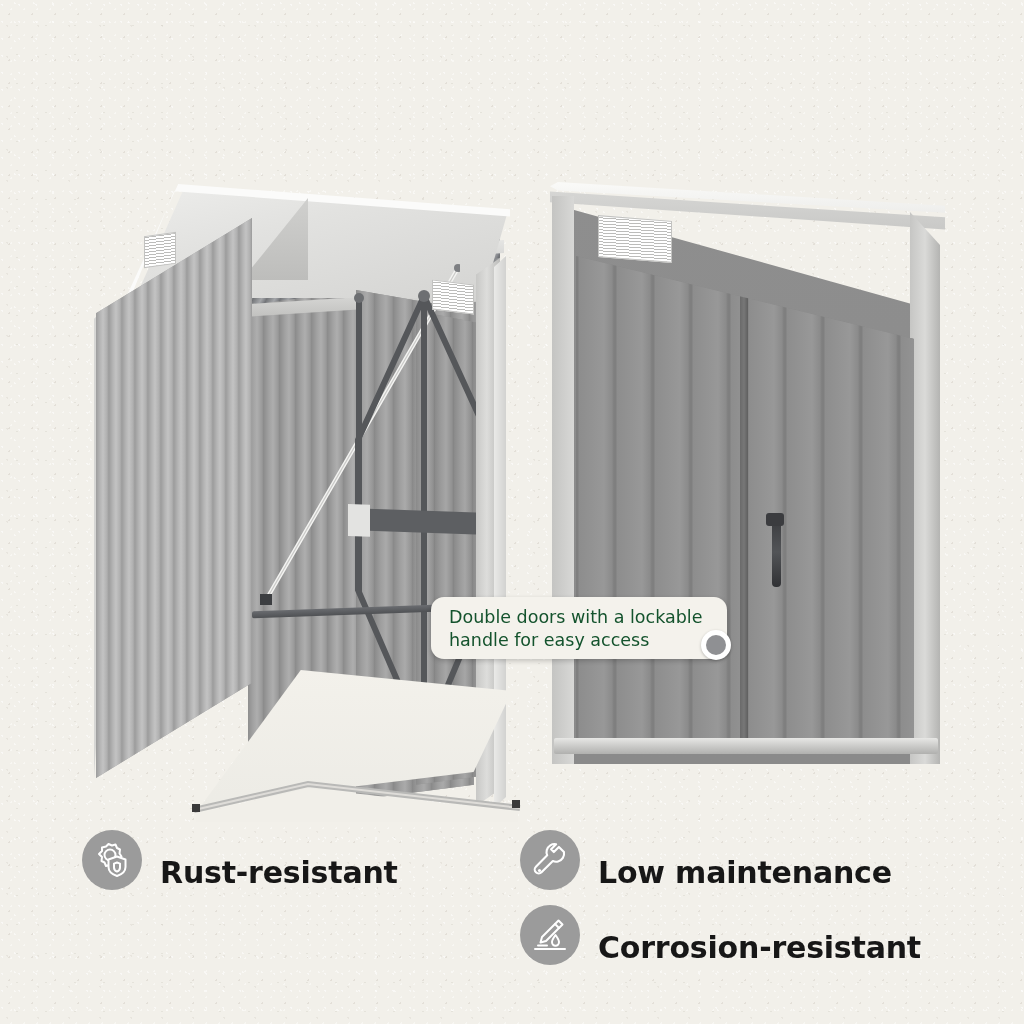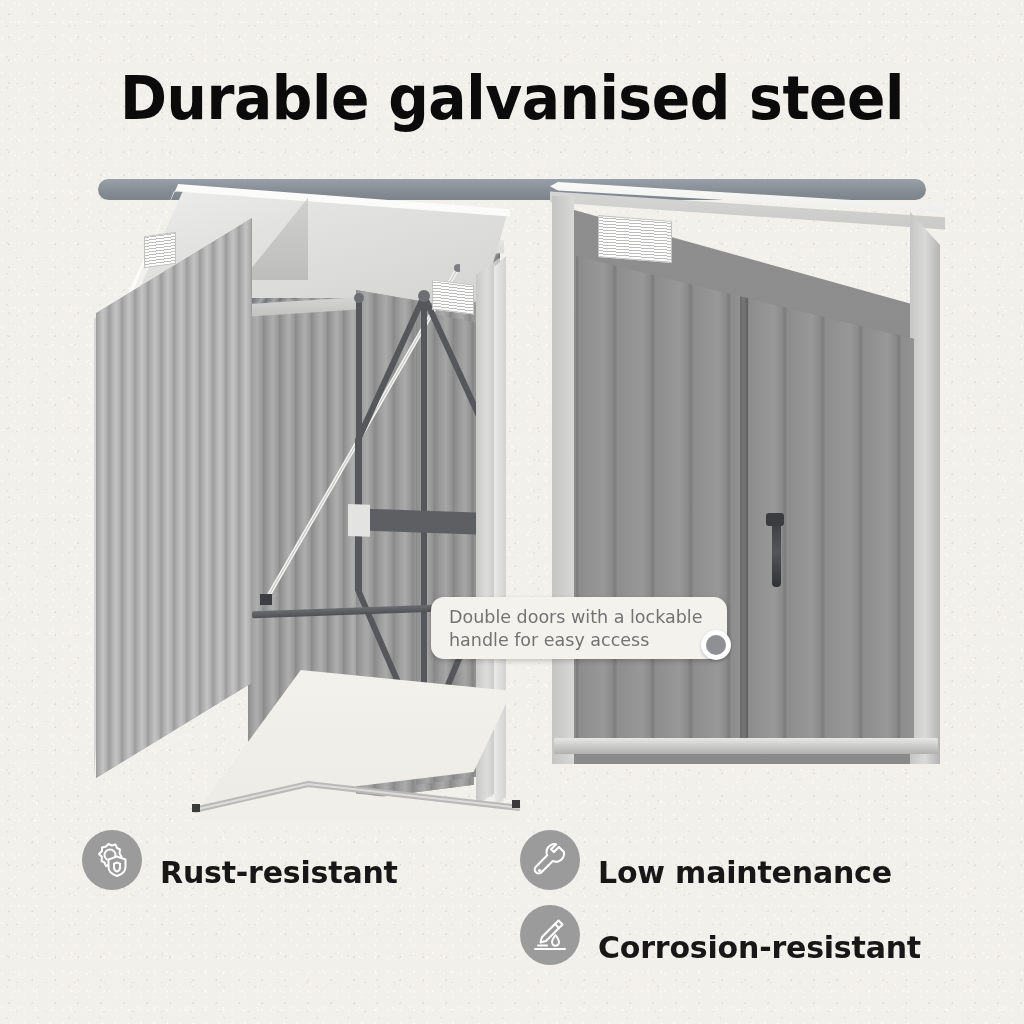--- a/index.html
+++ b/index.html
@@ -420,21 +420,21 @@
     box-shadow: 0 2px 5px rgba(0,0,0,.20);
   }
   #callout-text {
     position: absolute;
     left: 18px;
     top: 9px;
     width: 262px;
     font-family: "DejaVu Sans", sans-serif;
     font-size: 17.5px;
     line-height: 23px;
-    color: #737373;
+    color: #14532d;
   }
   #callout-dot {
     position: absolute;
     left: 701px;
     top: 470px;
     width: 30px;
     height: 30px;
     border-radius: 50%;
     background: #ffffff;
     box-shadow: 0 1px 3px rgba(0,0,0,.25);
@@ -487,24 +487,20 @@
     color: #171717;
     white-space: nowrap;
     letter-spacing: -0.2px;
   }
 </style>
 </head>
 <body>
 
 <div id="page">
 
-  <div id="title-block">
-    <div id="title-bar"></div>
-    <div id="title-text">Durable galvanised steel</div>
-  </div>
 
   <div id="stage">
 
     <div id="shed-left">
       <div class="roof-under"></div>
       <div class="roof-under2"></div>
       <div class="interior-back"></div>
       <div class="roof-beam"></div>
       <div class="roof-beam2"></div>
 

